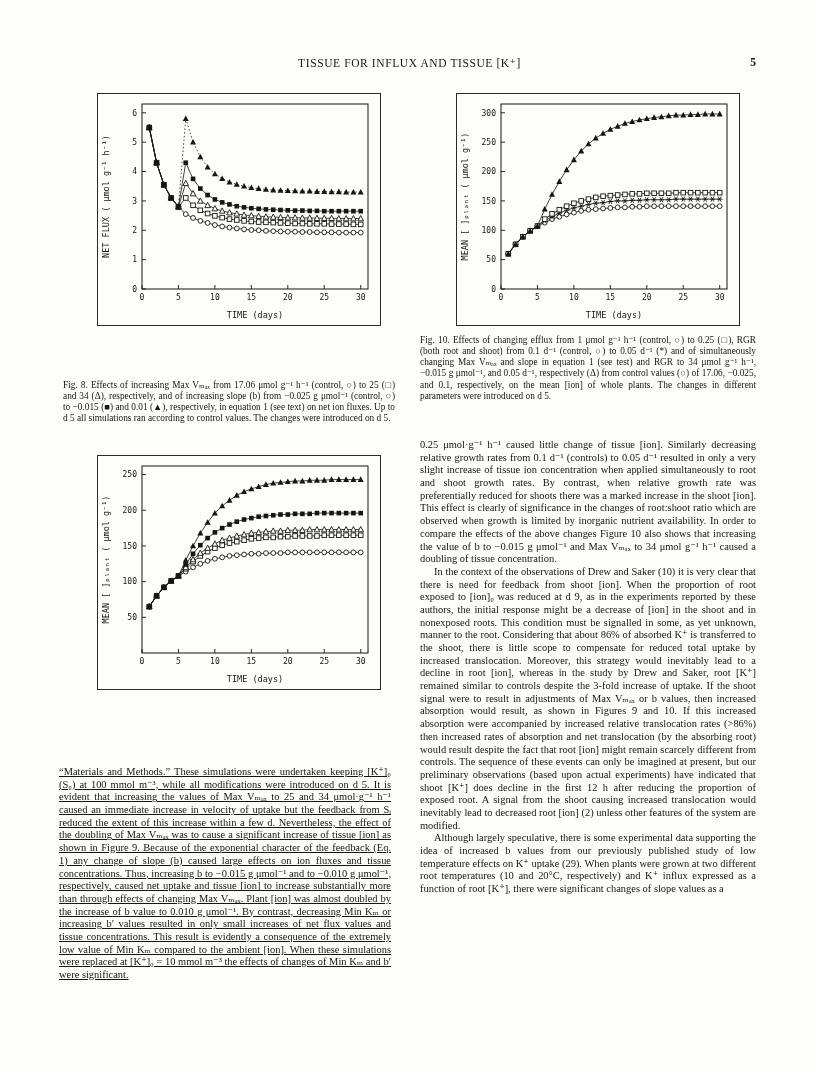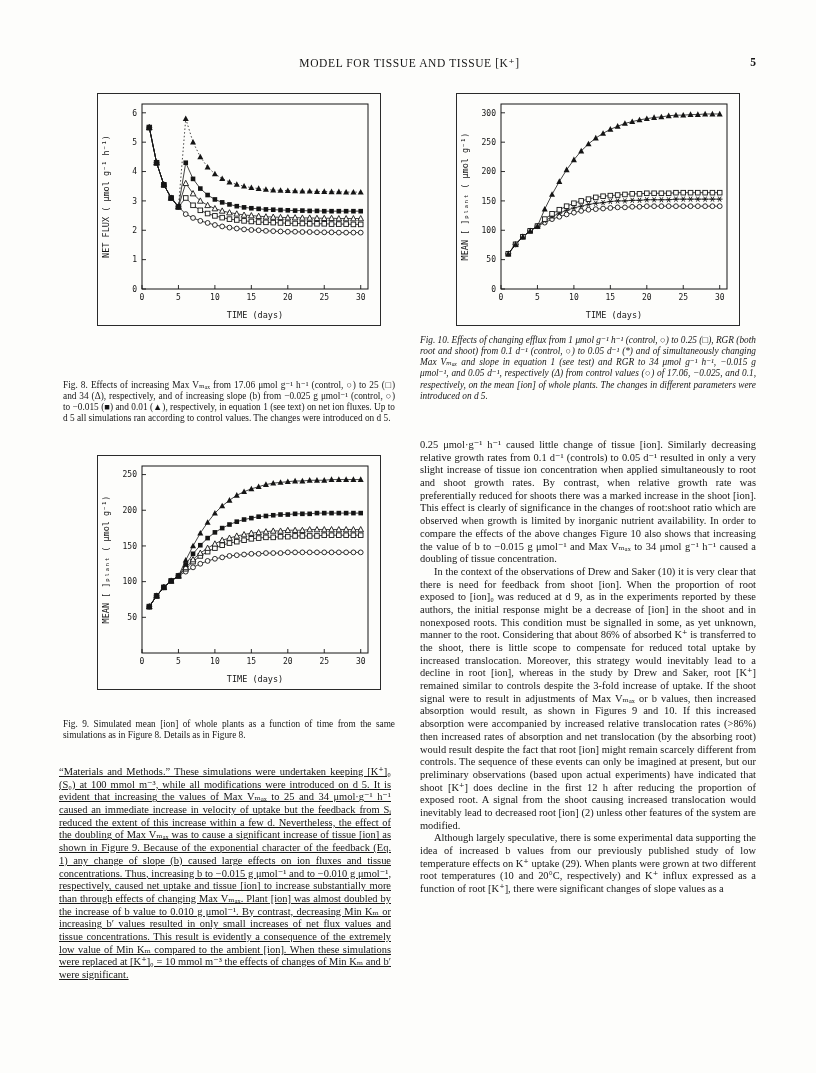--- a/index.html
+++ b/index.html
@@ -14,38 +14,38 @@
   .figure{
     position:absolute;border:1px solid #2a2a2a;background:#fdfdfb;box-sizing:border-box;
   }
   #fig8{left:97px;top:93px;width:284px;height:233px;}
   #fig10{left:456px;top:93px;width:284px;height:233px;}
   #fig9{left:97px;top:455px;width:284px;height:235px;}
   .caption{
     position:absolute;margin:0;font-size:9.3px;line-height:1.2;text-align:justify;
   }
   #cap8{left:63px;top:338px;width:332px;margin-top:42px;}
-  #cap10{left:420px;top:335px;width:336px;font-style:italic;}
+  #cap10{left:420px;top:335px;width:336px;}
   #cap9{left:63px;top:719px;width:332px;}
   .bodytext{position:absolute;font-size:10.45px;line-height:1.215;text-align:justify;}
   #left-text{left:59px;top:766px;width:332px;text-decoration:underline;}
   #right-text{left:420px;top:439px;width:336px;}
   .bodytext p{margin:0;}
   .bodytext p.indent{text-indent:14px;}
   svg text{fill:#151515;}
   .tick{font:8px "DejaVu Sans Mono","DejaVu Sans",monospace;}
   .axis-label{font:8.5px "DejaVu Sans Mono","DejaVu Sans",monospace;}
 </style>
 </head>
 <body>
 
 <div class="page">
 
   <div class="header">
-    <span class="title">MODEL FOR TISSUE AND TISSUE [K⁺]</span>
+    <span class="title">TISSUE FOR INFLUX AND TISSUE [K⁺]</span>
     <span class="pageno">5</span>
   </div>
 
   <div class="figure" id="fig8"><svg width="282" height="231" viewBox="0 0 282 231">
         <rect x="44" y="10" width="226" height="185" fill="none" stroke="#151515" stroke-width="1"></rect>
         <line x1="44" y1="195" x2="44" y2="191" stroke="#151515" stroke-width="0.9"></line>
         <text x="44" y="206" text-anchor="middle" class="tick">0</text>
         <line x1="80.45161290322581" y1="195" x2="80.45161290322581" y2="191" stroke="#151515" stroke-width="0.9"></line>
         <text x="80.45161290322581" y="206" text-anchor="middle" class="tick">5</text>
         <line x1="116.90322580645162" y1="195" x2="116.90322580645162" y2="191" stroke="#151515" stroke-width="0.9"></line>
@@ -1408,21 +1408,20 @@
         <g>
           <polygon points="248.1290322580645,20.361068702290073 245.1290322580645,25.96106870229007 251.1290322580645,25.96106870229007" fill="#151515"></polygon>
         </g>
         <g>
           <polygon points="255.41935483870967,20.361068702290073 252.41935483870967,25.96106870229007 258.41935483870964,25.96106870229007" fill="#151515"></polygon>
         </g>
         <g>
           <polygon points="262.7096774193549,20.361068702290073 259.7096774193549,25.96106870229007 265.7096774193549,25.96106870229007" fill="#151515"></polygon>
         </g>
       </svg></div>
-  <p class="caption" id="cap9">Fig. 9. Simulated mean [ion] of whole plants as a function of time from the same simulations as in Figure 8. Details as in Figure 8.</p>
 
   <div class="bodytext" id="left-text">
     <p>“Materials and Methods.” These simulations were undertaken keeping [K⁺]₀ (S₀) at 100 mmol m⁻³, while all modifications were introduced on d 5. It is evident that increasing the values of Max Vₘₐₓ to 25 and 34 μmol·g⁻¹ h⁻¹ caused an immediate increase in velocity of uptake but the feedback from Sᵢ reduced the extent of this increase within a few d. Nevertheless, the effect of the doubling of Max Vₘₐₓ was to cause a significant increase of tissue [ion] as shown in Figure 9. Because of the exponential character of the feedback (Eq. 1) any change of slope (b) caused large effects on ion fluxes and tissue concentrations. Thus, increasing b to −0.015 g μmol⁻¹ and to −0.010 g μmol⁻¹, respectively, caused net uptake and tissue [ion] to increase substantially more than through effects of changing Max Vₘₐₓ. Plant [ion] was almost doubled by the increase of b value to 0.010 g μmol⁻¹. By contrast, decreasing Min Kₘ or increasing b′ values resulted in only small increases of net flux values and tissue concentrations. This result is evidently a consequence of the extremely low value of Min Kₘ compared to the ambient [ion]. When these simulations were replaced at [K⁺]₀ = 10 mmol m⁻³ the effects of changes of Min Kₘ and b′ were significant.</p>
   </div>
 
   <div class="bodytext" id="right-text">
     <p>0.25 μmol·g⁻¹ h⁻¹ caused little change of tissue [ion]. Similarly decreasing relative growth rates from 0.1 d⁻¹ (controls) to 0.05 d⁻¹ resulted in only a very slight increase of tissue ion concentration when applied simultaneously to root and shoot growth rates. By contrast, when relative growth rate was preferentially reduced for shoots there was a marked increase in the shoot [ion]. This effect is clearly of significance in the changes of root:shoot ratio which are observed when growth is limited by inorganic nutrient availability. In order to compare the effects of the above changes Figure 10 also shows that increasing the value of b to −0.015 g μmol⁻¹ and Max Vₘₐₓ to 34 μmol g⁻¹ h⁻¹ caused a doubling of tissue concentration.</p>
     <p class="indent">In the context of the observations of Drew and Saker (10) it is very clear that there is need for feedback from shoot [ion]. When the proportion of root exposed to [ion]₀ was reduced at d 9, as in the experiments reported by these authors, the initial response might be a decrease of [ion] in the shoot and in nonexposed roots. This condition must be signalled in some, as yet unknown, manner to the root. Considering that about 86% of absorbed K⁺ is transferred to the shoot, there is little scope to compensate for reduced total uptake by increased translocation. Moreover, this strategy would inevitably lead to a decline in root [ion], whereas in the study by Drew and Saker, root [K⁺] remained similar to controls despite the 3-fold increase of uptake. If the shoot signal were to result in adjustments of Max Vₘₐₓ or b values, then increased absorption would result, as shown in Figures 9 and 10. If this increased absorption were accompanied by increased relative translocation rates (&gt;86%) then increased rates of absorption and net translocation (by the absorbing root) would result despite the fact that root [ion] might remain scarcely different from controls. The sequence of these events can only be imagined at present, but our preliminary observations (based upon actual experiments) have indicated that shoot [K⁺] does decline in the first 12 h after reducing the proportion of exposed root. A signal from the shoot causing increased translocation would inevitably lead to decreased root [ion] (2) unless other features of the system are modified.</p>
     <p class="indent">Although largely speculative, there is some experimental data supporting the idea of increased b values from our previously published study of low temperature effects on K⁺ uptake (29). When plants were grown at two different root temperatures (10 and 20°C, respectively) and K⁺ influx expressed as a function of root [K⁺], there were significant changes of slope values as a</p>
   </div>

